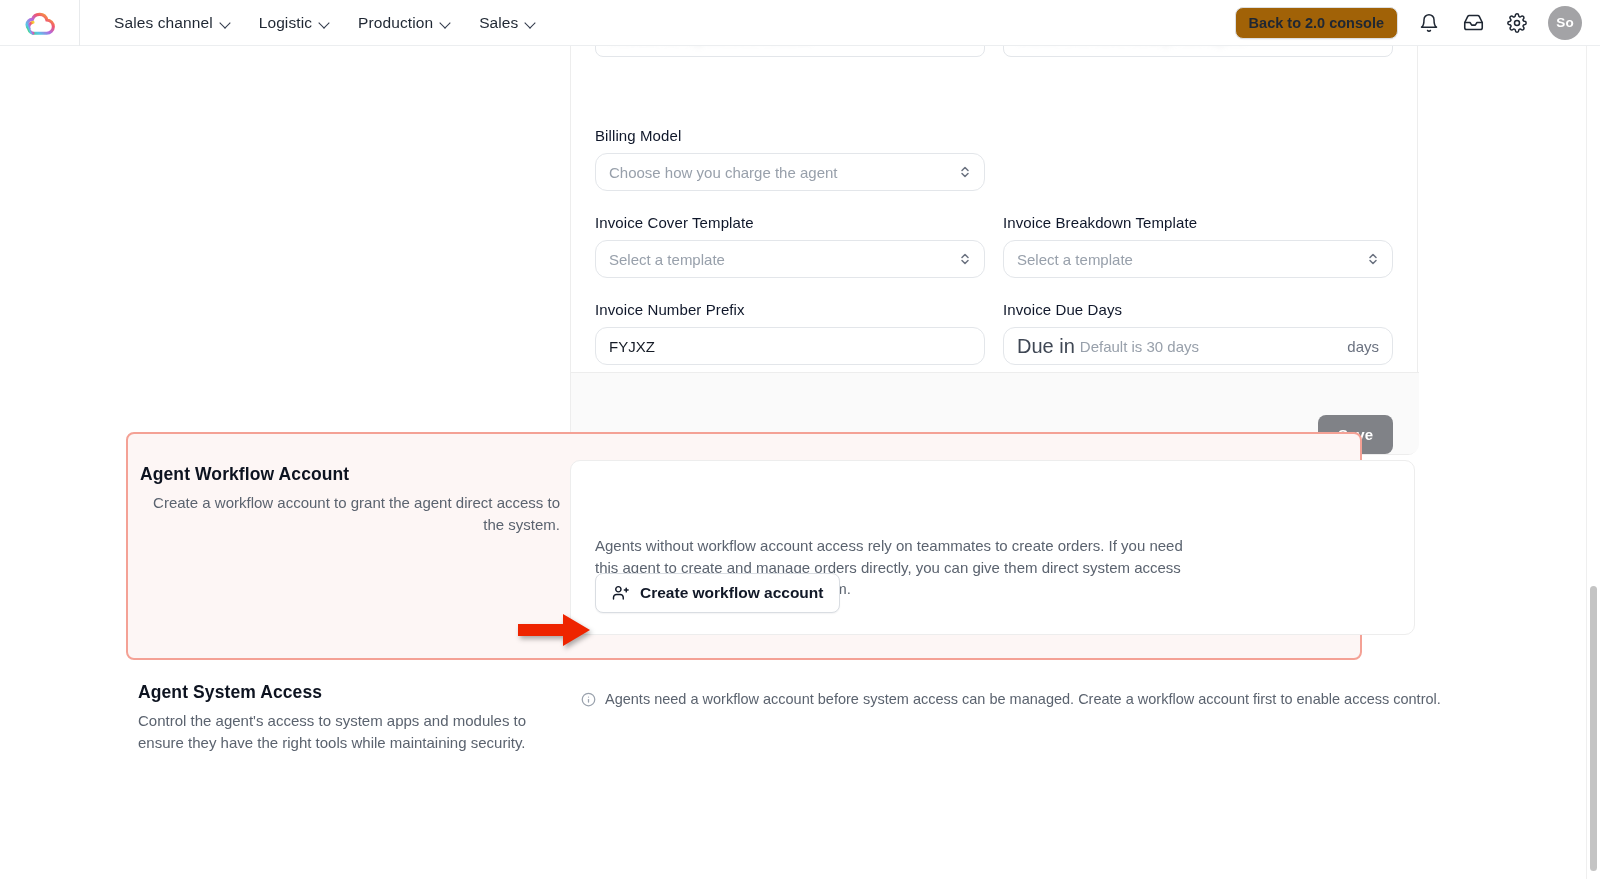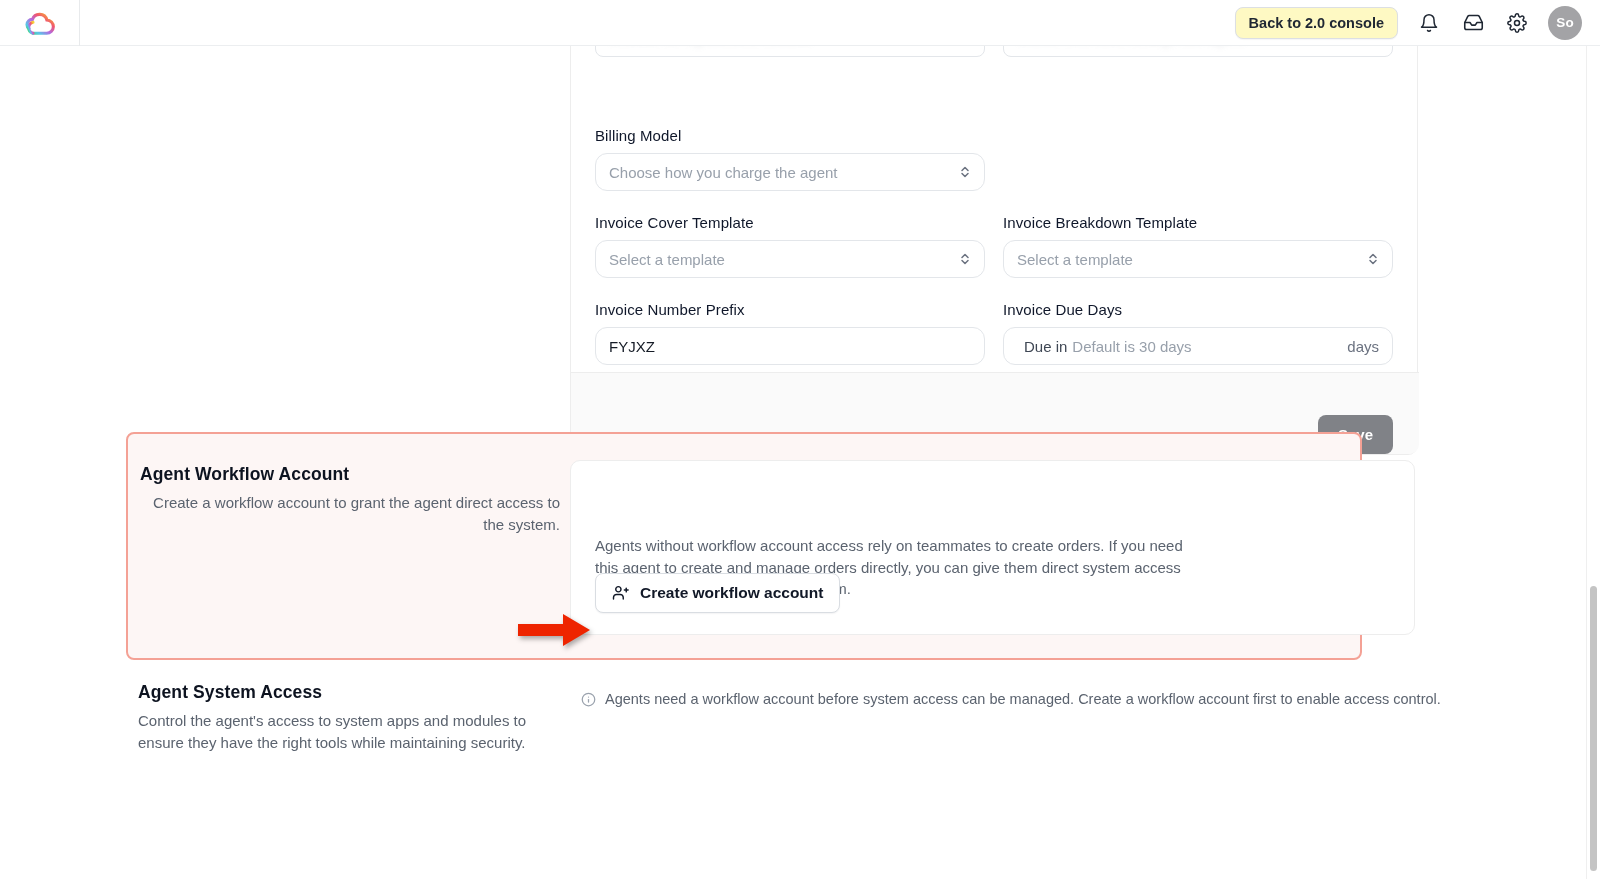--- a/index.html
+++ b/index.html
@@ -42,21 +42,21 @@
     border-right: 1.6px solid #31394a; border-bottom: 1.6px solid #31394a;
     transform: rotate(45deg);
   }
 
   .top-right {
     margin-left: auto; display: flex; align-items: center; gap: 18px;
     padding-right: 18px;
   }
   .back-btn {
     border: 1px solid #dcdfe3; border-radius: 8px;
-    background: #fef9c3; padding: 7px 13px;
+    background: #a16207; padding: 7px 13px;
     font-size: 14.5px; font-weight: 600; color: #1f2733;
     cursor: pointer; white-space: nowrap;
     box-shadow: 0 1px 1px rgba(16,24,40,.04);
   }
   .icon-btn {
     width: 26px; height: 26px; display: flex; align-items: center;
     justify-content: center; cursor: pointer; color: #1f2733;
   }
   .avatar {
     width: 34px; height: 34px; border-radius: 50%;
@@ -99,21 +99,21 @@
     display: flex; align-items: center; padding: 0 13px;
     font-size: 15px; cursor: pointer;
   }
   .field.ph { color: #98a0ab; }
   .field.val { color: #151b26; cursor: text; }
   .field .spacer { flex: 1; }
   .select-chev {
     width: 12px; height: 16px; position: relative; flex: none; color:#6b7280;
   }
   .suffix { color: #6b7280; font-size: 15px; }
-  .prefix { color: #3f4754; font-size: 15px; margin-right: 5px; margin-left: 7px; }
+  .prefix { color: #3f4754; font-size: 20px; margin-right: 5px; }
 
   .card-footer {
     position: absolute; left: 0; bottom: 0; width: 848px; height: 82px;
     background: #fafafa; border-top: 1px solid #ededed;
     border-radius: 0 0 10px 10px;
     display: flex; align-items: flex-end; justify-content: flex-end;
     padding-right: 26px;
   }
   .save-btn {
     background: #808287; color: #ffffff; border: none;
@@ -191,20 +191,38 @@
           <stop offset="68%" stop-color="#f0566f"></stop>
           <stop offset="88%" stop-color="#f7a13c"></stop>
           <stop offset="100%" stop-color="#f6d13a"></stop>
         </linearGradient>
       </defs>
       <path d="M10 23.2 H23.6 A6.6 6.6 0 0 0 23.9 10 A7.6 7.6 0 0 0 9.4 9.4 A5.2 5.2 0 0 0 4 14.5 A5 5 0 0 0 6 18.6" fill="none" stroke="url(#cg)" stroke-width="3.1" stroke-linecap="round"></path>
       <path d="M10 23.2 A5.6 5.6 0 0 1 10 12.3" fill="none" stroke="url(#cg)" stroke-width="3.1" stroke-linecap="round"></path>
     </svg>
   </div>
 
+  <div class="nav-items">
+    <div class="nav-item">
+      <span>Sales channel</span>
+      <span class="chev"></span>
+    </div>
+    <div class="nav-item">
+      <span>Logistic</span>
+      <span class="chev"></span>
+    </div>
+    <div class="nav-item">
+      <span>Production</span>
+      <span class="chev"></span>
+    </div>
+    <div class="nav-item">
+      <span>Sales</span>
+      <span class="chev"></span>
+    </div>
+  </div>
 
   <div class="top-right">
     <button class="back-btn">Back to 2.0 console</button>
 
     <div class="icon-btn">
       <svg width="20" height="20" viewBox="0 0 24 24" fill="none" stroke="#1f2733" stroke-width="1.8" stroke-linecap="round" stroke-linejoin="round">
         <path d="M18 8A6 6 0 0 0 6 8c0 7-3 9-3 9h18s-3-2-3-9"></path>
         <path d="M13.7 21a2 2 0 0 1-3.4 0"></path>
       </svg>
     </div>

